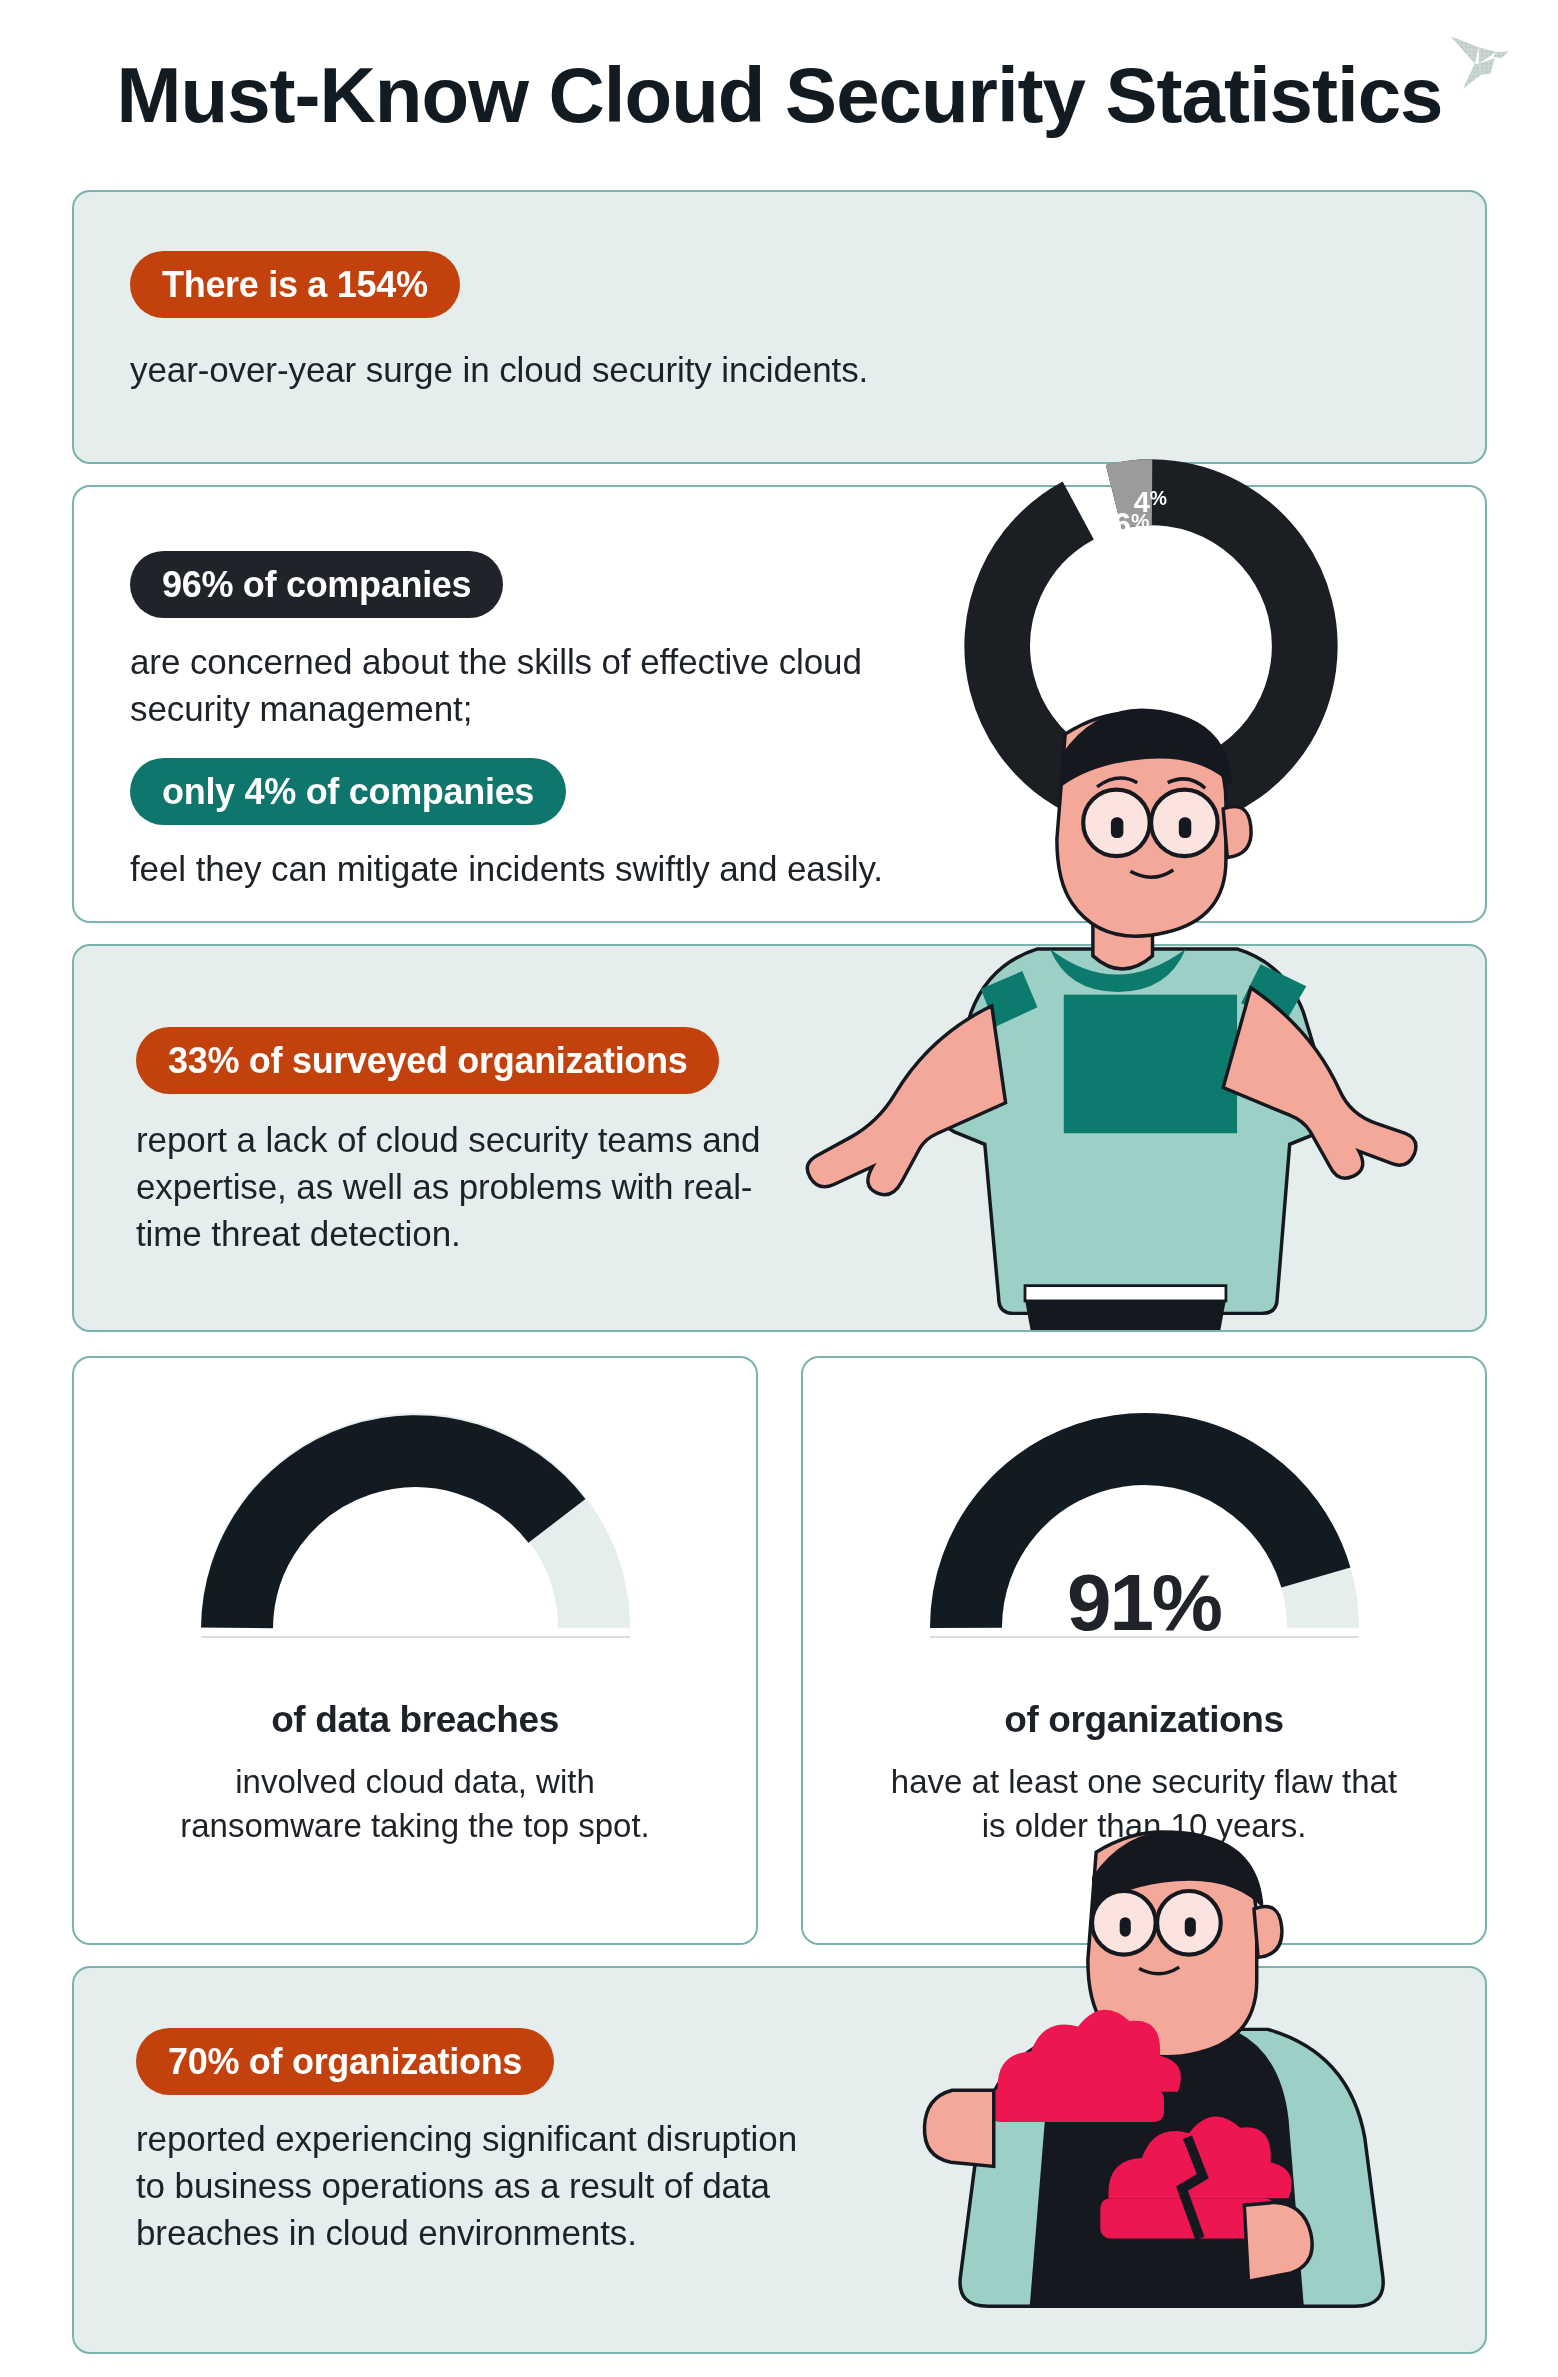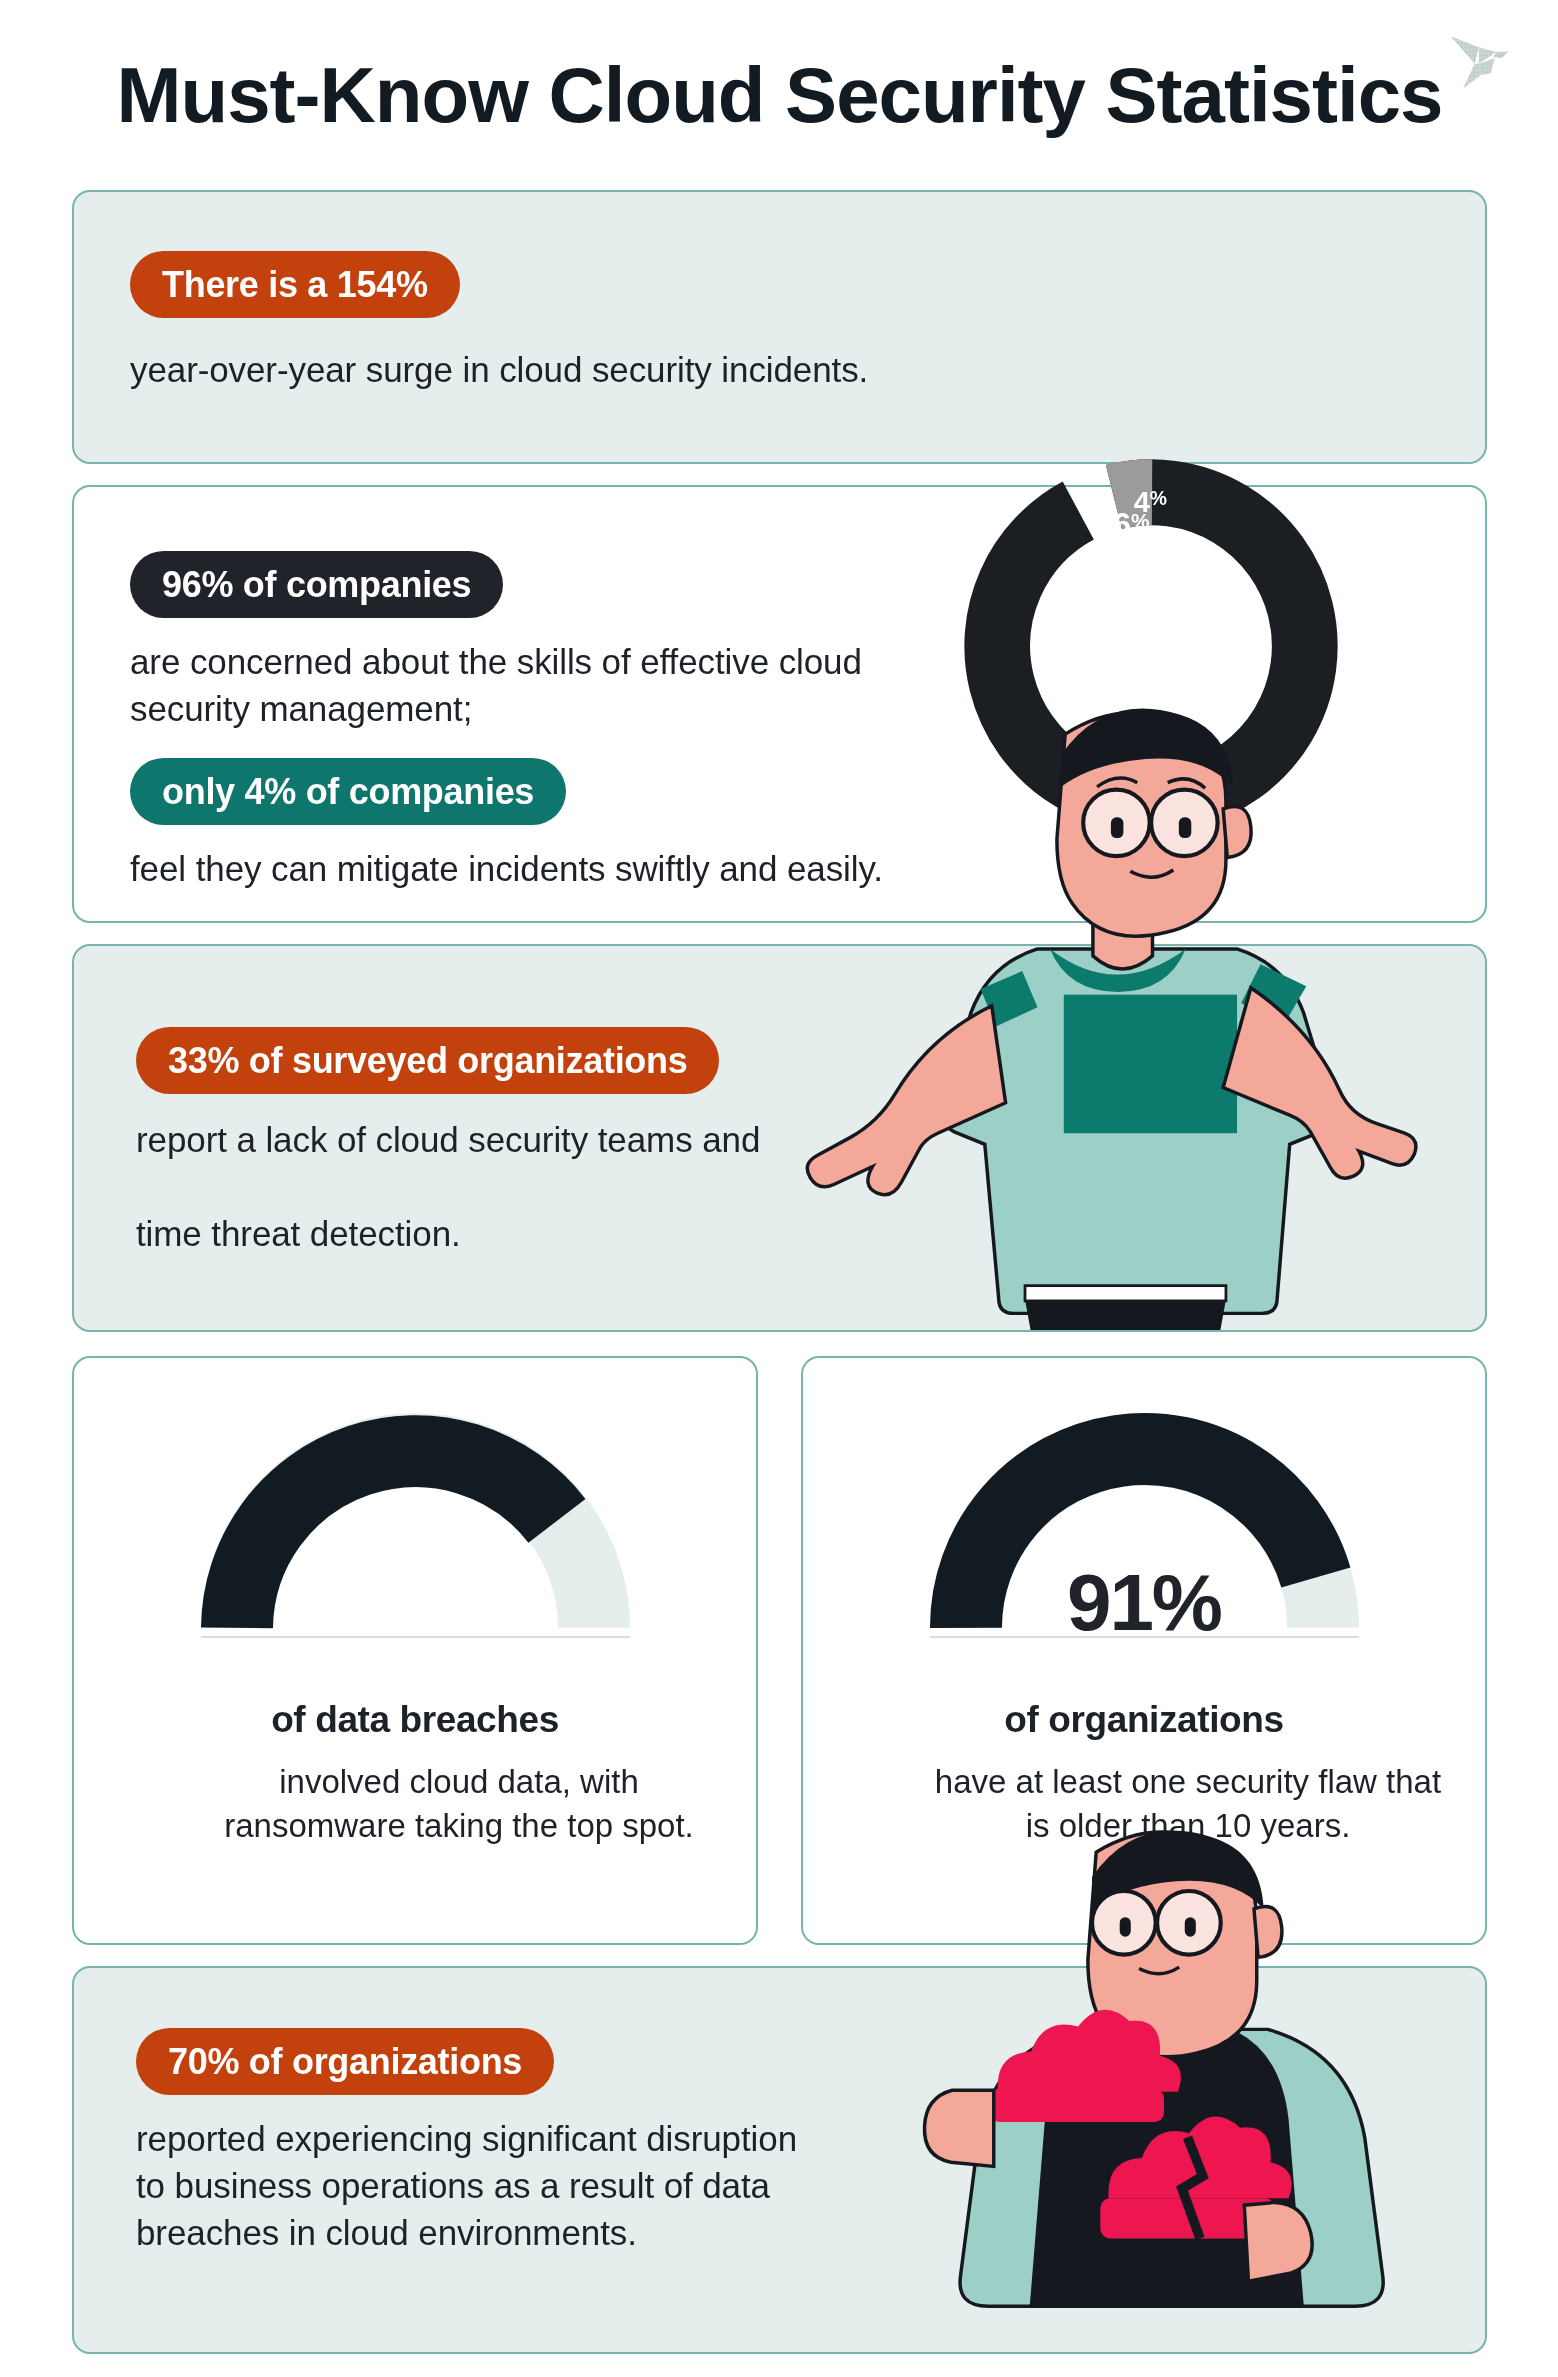--- a/index.html
+++ b/index.html
@@ -63,21 +63,20 @@
   .gauge-rule{position:absolute;height:2.1px;background:#d9dedd;}
   .gauge-head{
     position:absolute;left:0;width:100%;text-align:center;
     font-weight:700;font-size:37px;color:#1d2128;letter-spacing:-0.4px;
     font-family:"Liberation Sans", sans-serif;
   }
   .gauge-sub{
     position:absolute;left:0;width:100%;text-align:center;
     font-weight:400;font-size:33px;line-height:1.33;color:#1d2128;
     font-family:"Liberation Sans", sans-serif;
-    padding-left:44px;
   }
 
   svg{display:block;overflow:visible;}
   .donut{position:absolute;left:964px;top:459px;width:374px;height:374px;}
   .donut-label{fill:#ffffff;font-family:"Liberation Sans", sans-serif;font-weight:700;}
 
   .person-top{position:absolute;left:817px;top:651px;width:610px;height:679px;}
   .person-bottom{position:absolute;left:901px;top:1870px;width:526px;height:507px;}
 </style>
 </head>
@@ -108,20 +107,21 @@
   <div class="card plain" id="card-96"></div>
   <div class="badge dark" style="left:130px;top:551px;height:67px;padding:0 32px;font-size:36px;">96% of companies</div>
   <div class="copy" style="left:130px;top:644px;font-size:35px;line-height:1.0;">are concerned about the skills of effective cloud</div>
   <div class="copy" style="left:130px;top:691px;font-size:35px;line-height:1.0;">security management;</div>
   <div class="badge gray" style="left:130px;top:758px;height:67px;padding:0 32px;font-size:36px;">only 4% of companies</div>
   <div class="copy" style="left:130px;top:851px;font-size:35px;line-height:1.0;">feel they can mitigate incidents swiftly and easily.</div>
 
   <div class="card tint" id="card-76"></div>
   <div class="badge teal" style="left:136px;top:1027px;height:67px;padding:0 32px;font-size:36px;">33% of surveyed organizations</div>
   <div class="copy" style="left:136px;top:1122px;font-size:35px;line-height:1.0;">report a lack of cloud security teams and</div>
+  <div class="copy" style="left:136px;top:1169px;font-size:35px;line-height:1.0;">expertise, as well as problems with real-</div>
   <div class="copy" style="left:136px;top:1216px;font-size:35px;line-height:1.0;">time threat detection.</div>
 
   <div class="card plain" id="card-82"></div>
   <svg class="gauge-wrap" style="left:201px;top:1413px;width:429px;height:229px;" viewBox="0 0 620 330">
 
     <path d="M 52 310 A 258 258 0 0 1 568 310" fill="none" stroke="#e5eeec" stroke-width="104"></path>
 
     <path d="M 52 310 A 258 258 0 0 1 514.4 155.4" fill="none" stroke="#121a22" stroke-width="104"></path>
   </svg>
   <div class="gauge-rule" style="left:201px;top:1636px;width:429px;"></div>

